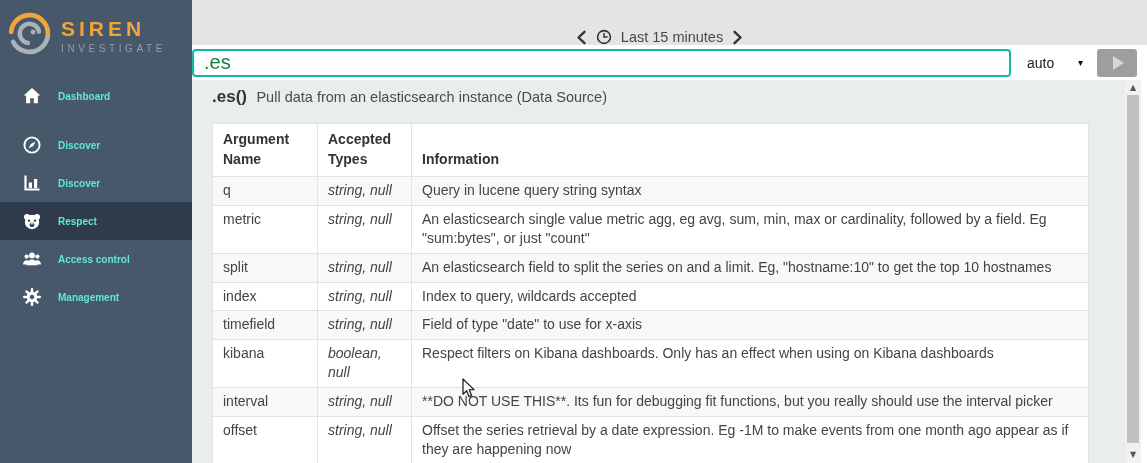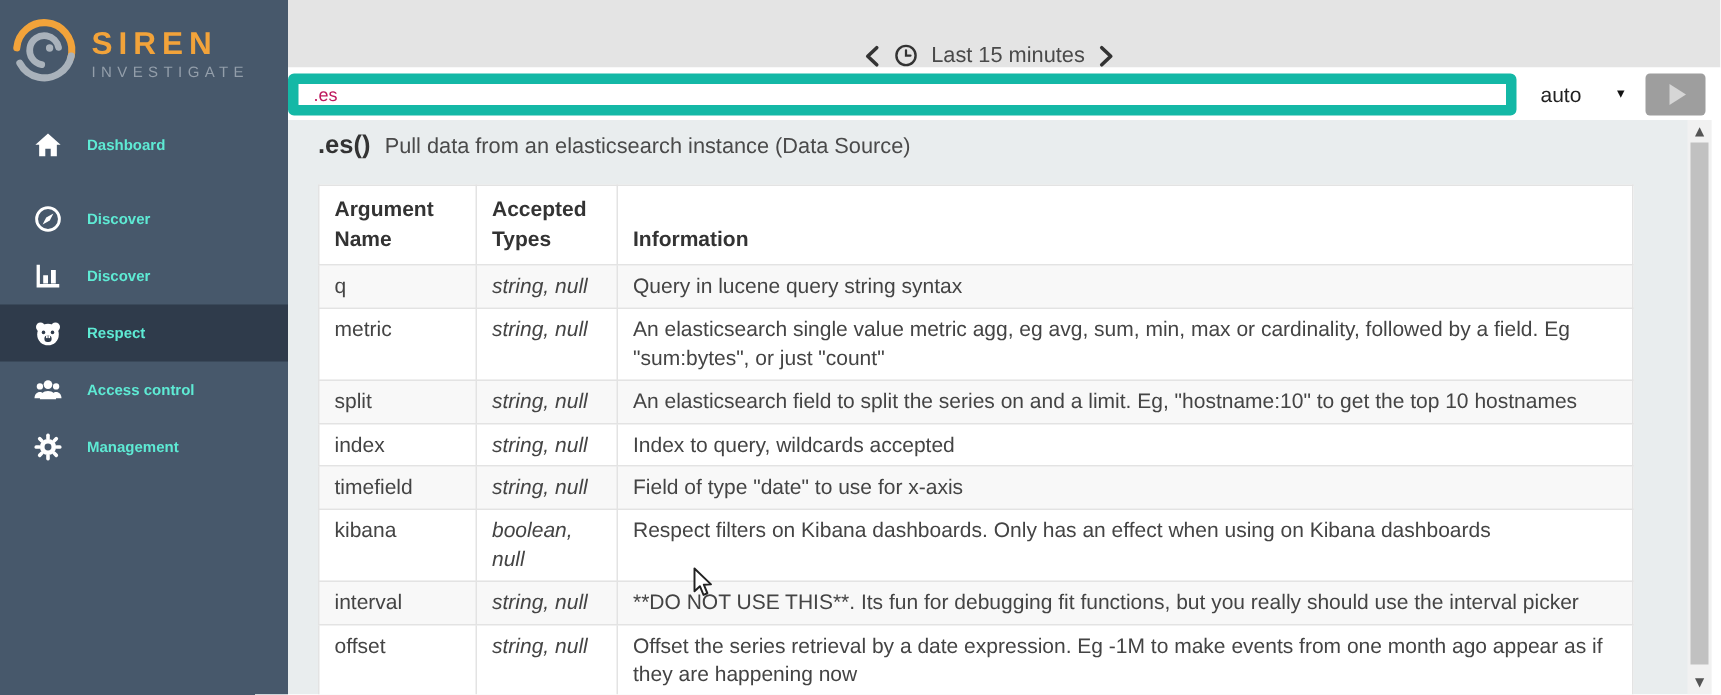--- a/index.html
+++ b/index.html
@@ -48,22 +48,22 @@
   .tp-chevron { display:flex; cursor:pointer; }
   .tp-label { color:#4A4A4A; cursor:pointer; }
   .clock { display:flex; }
 
   
   .querybar {
     position:absolute; left:180px; right:0; top:45px; height:35px;
     background:#FFFFFF; display:flex; align-items:center; padding-left:12px;
   }
   .expr-input {
-    flex:1; height:28px; border:7px solid #14b8a6; border-radius:4px;
-    padding:0 10px; font-size:12px; color:#be185d; outline:none;
+    flex:1; height:28px; border:2px solid #14b8a6; border-radius:4px;
+    padding:0 10px; font-size:20px; color:#15803d; outline:none;
     font-family:"Liberation Sans","DejaVu Sans",sans-serif;
   }
   .interval {
     width:86px; display:flex; align-items:center; justify-content:space-between;
     padding:0 14px 0 16px; font-size:14px; color:#222; cursor:pointer;
   }
   .interval .caret { font-size:10px; color:#111; }
   .play-btn {
     width:40px; height:28px; background:#9E9E9E; border:none; border-radius:3px;
     display:flex; align-items:center; justify-content:center; cursor:pointer;

